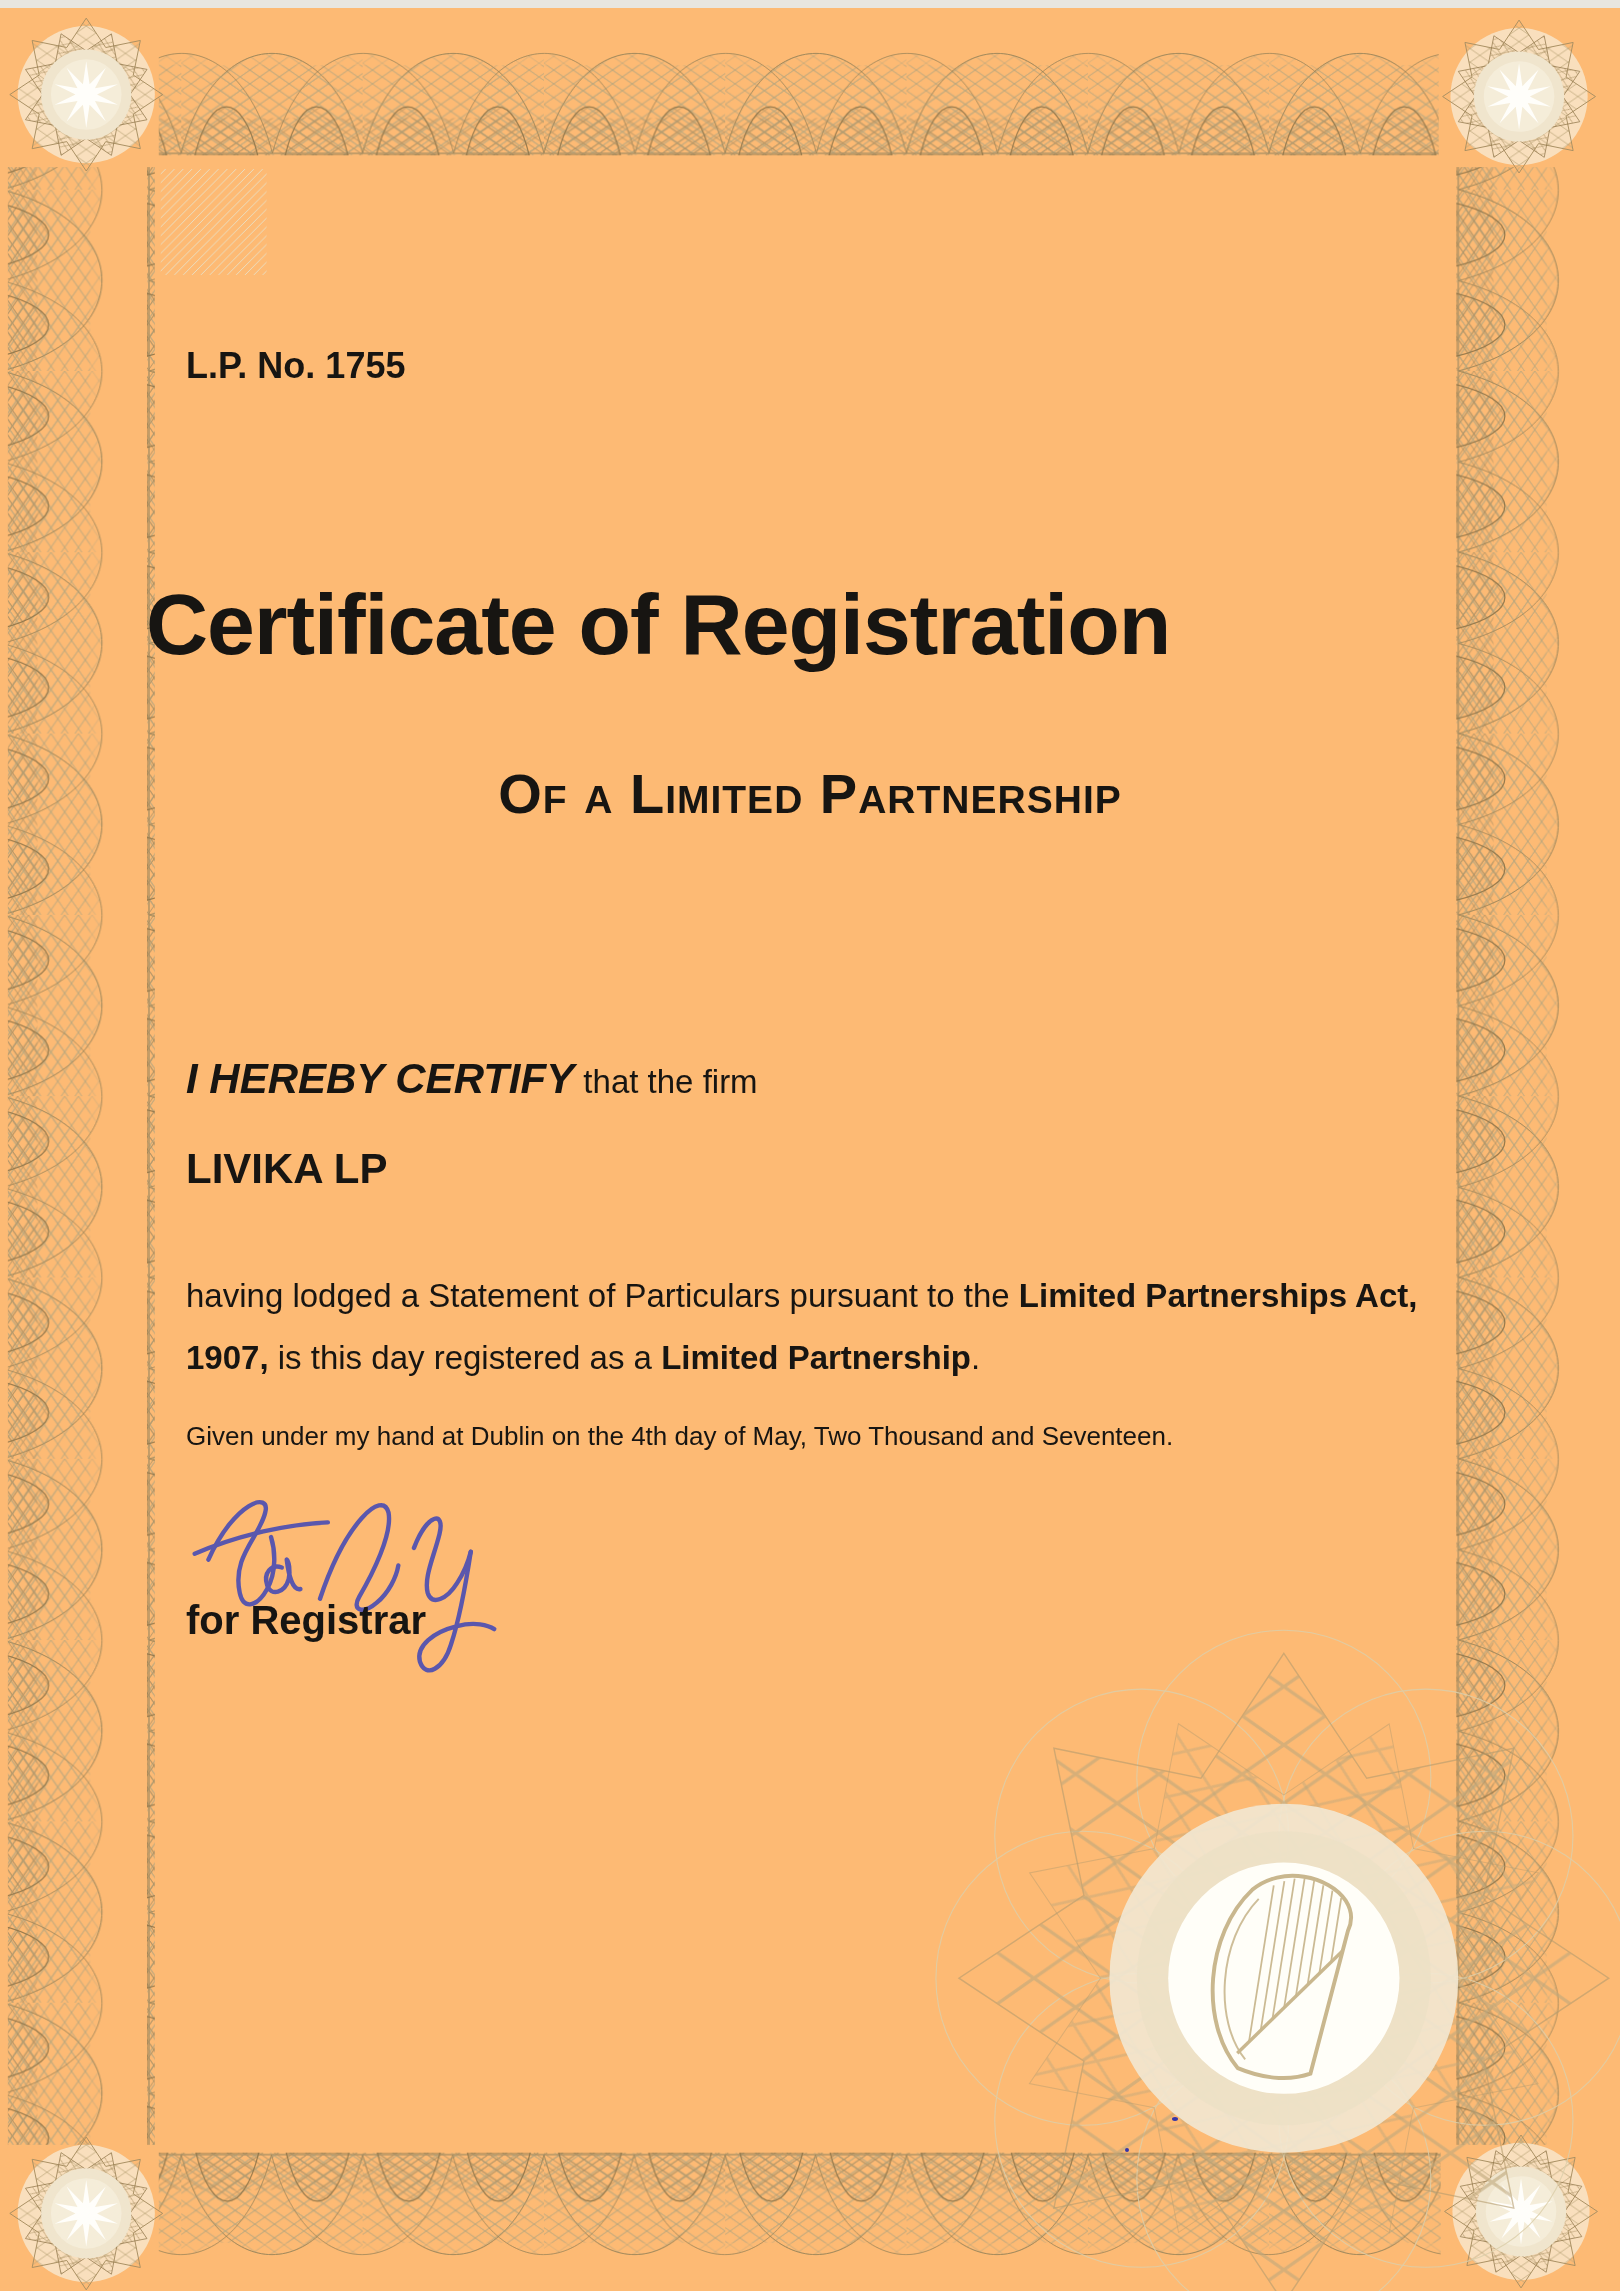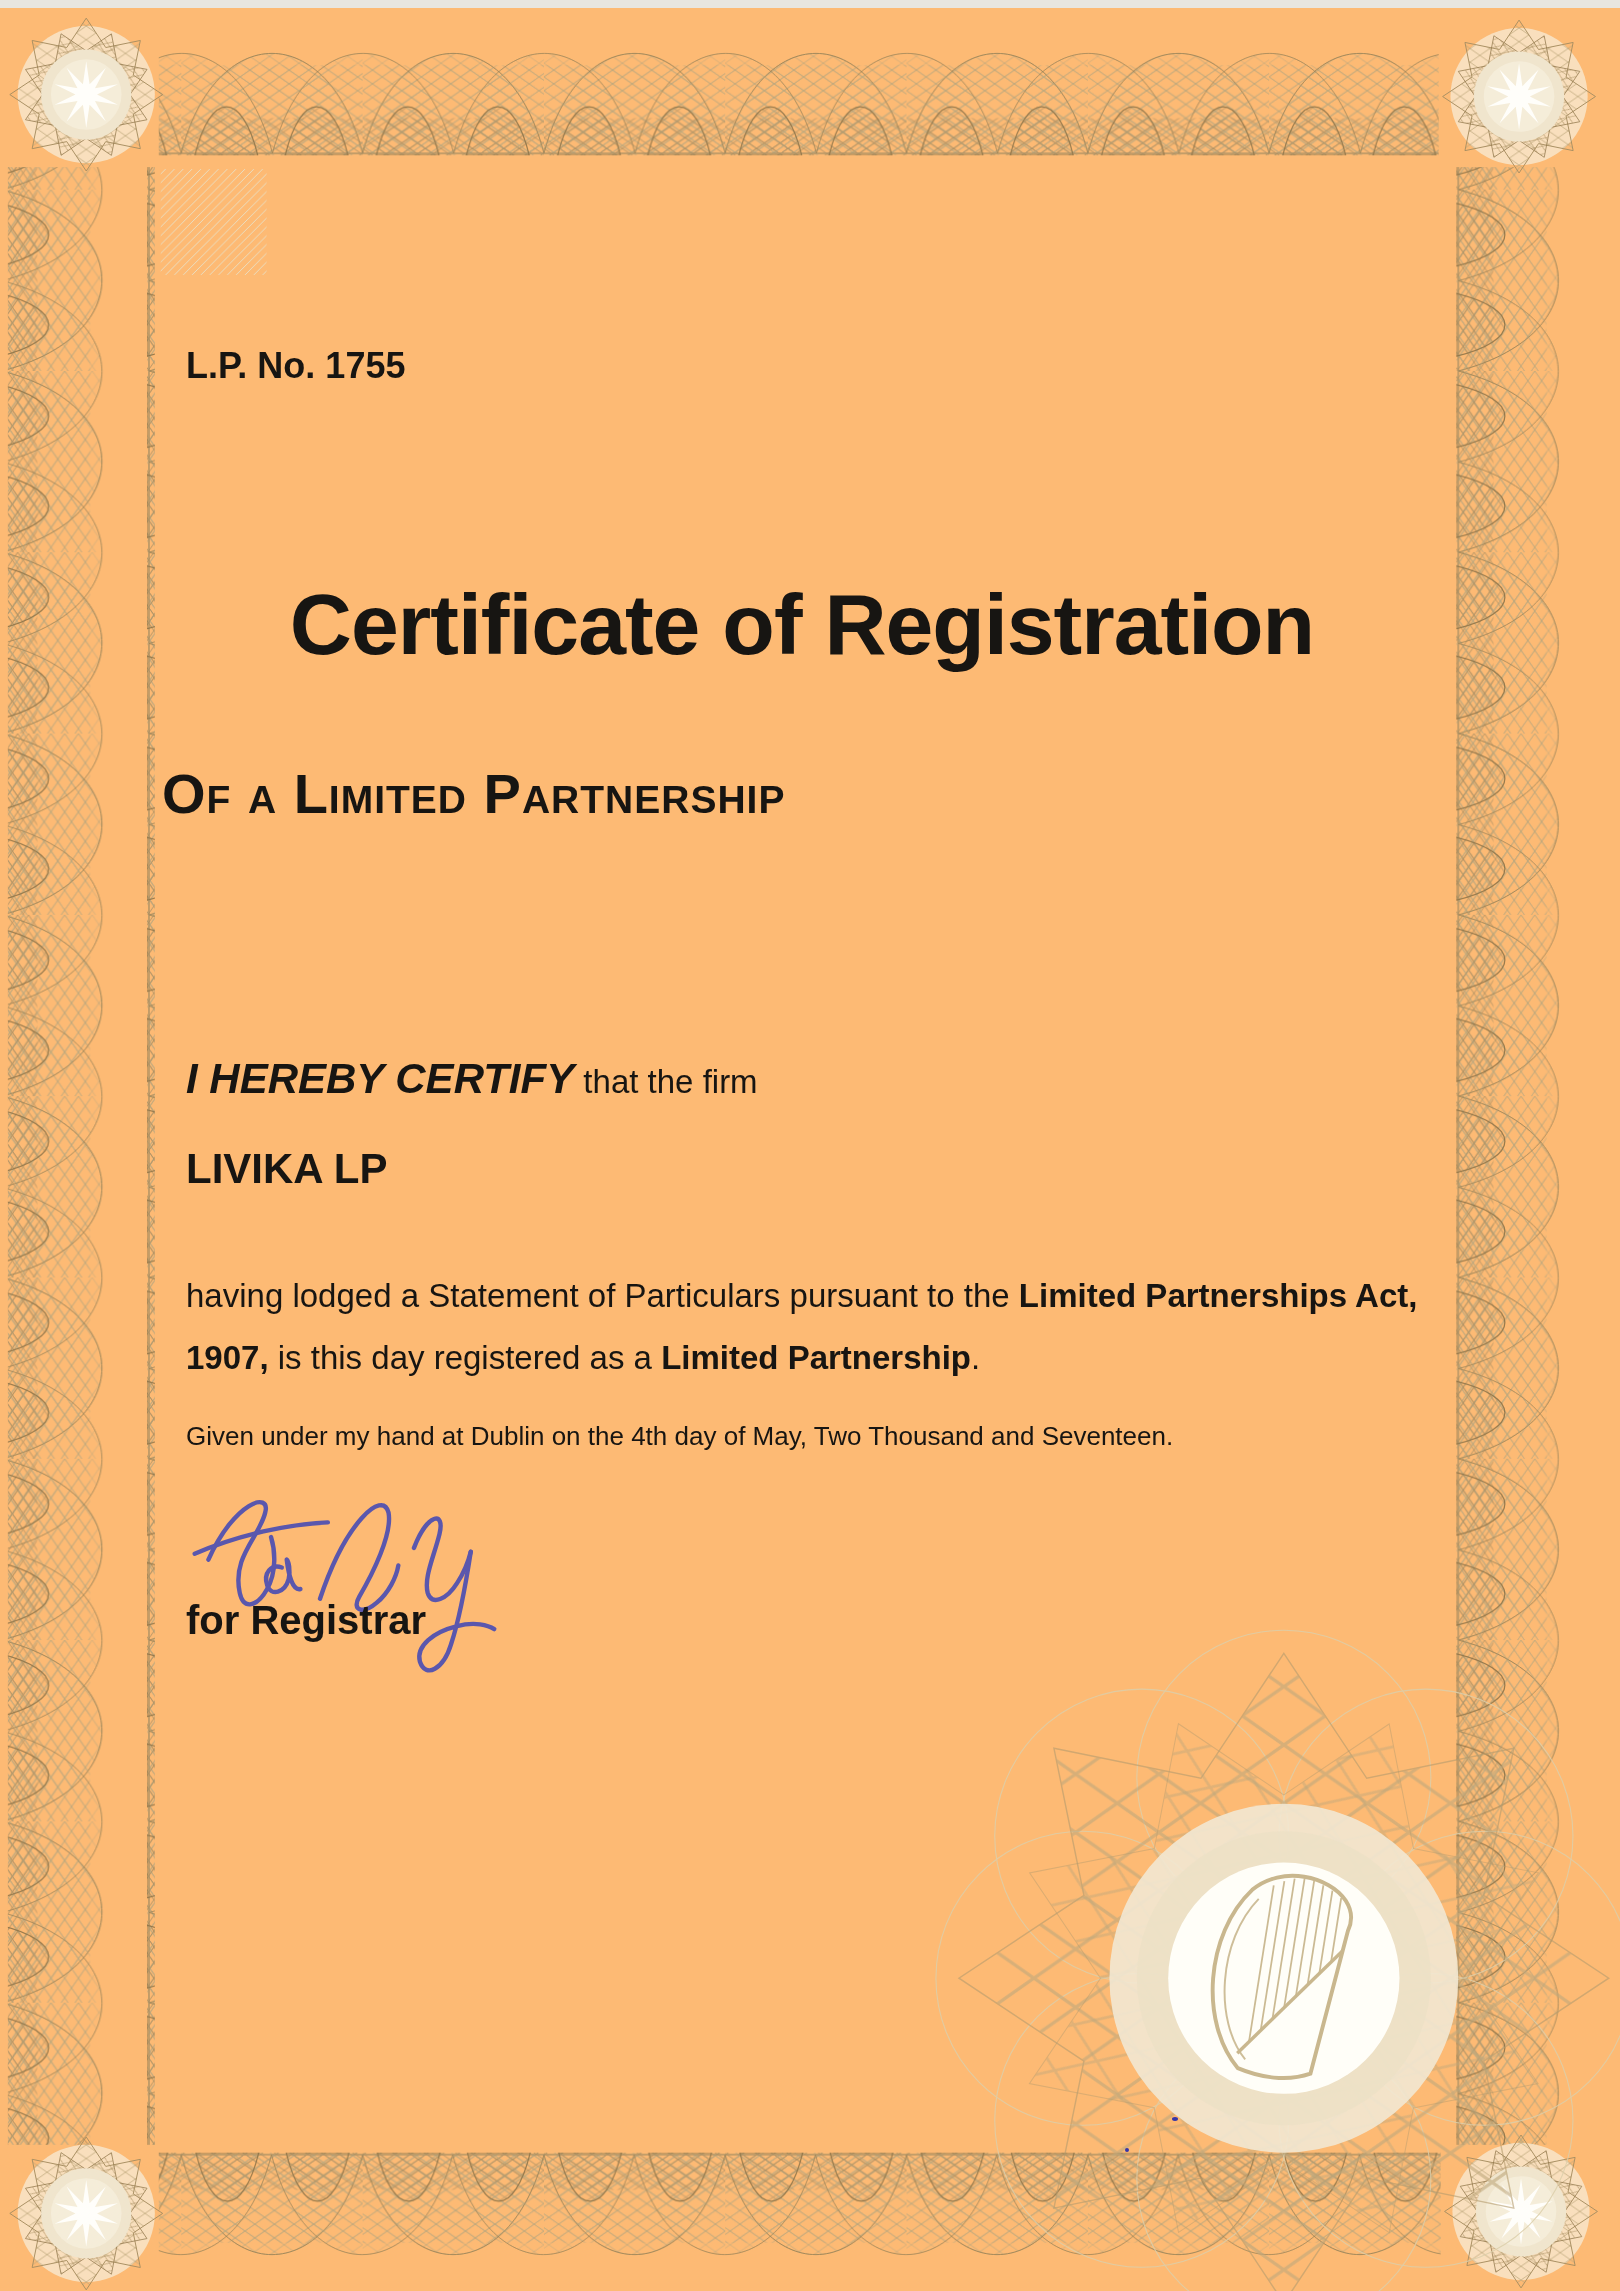--- a/index.html
+++ b/index.html
@@ -8,22 +8,22 @@
     width:1620px;height:2292px;
     background:#fdba74;
     overflow:hidden;
     font-family:Liberation Sans, sans-serif;
     color:#171512;
     margin-top:8px;
   }
   .border-svg{position:absolute;left:0;top:0;width:1620px;height:2292px;}
   .txt{position:absolute;white-space:pre-wrap;}
   .lp-number{left:186px;top:337px;font-size:36px;font-weight:bold;}
-  .title{left:146px;right:162px;top:567px;text-align:center;font-size:86px;font-weight:bold;letter-spacing:-1px;}
-  .subtitle{left:162px;right:162px;top:753px;font-size:56px;font-weight:bold;font-variant:small-caps;letter-spacing:1px;}
+  .title{left:146px;right:162px;top:567px;font-size:86px;font-weight:bold;letter-spacing:-1px;}
+  .subtitle{left:162px;right:162px;top:753px;text-align:center;font-size:56px;font-weight:bold;font-variant:small-caps;letter-spacing:1px;}
   .certify-line{left:186px;top:1047px;font-size:33px;}
   .certify-bold{font-size:42px;font-weight:bold;font-style:italic;letter-spacing:0px;text-align:right;}
   .certify-rest{font-size:33px;}
   .firm-name{left:186px;top:1137px;font-size:42px;font-weight:bold;}
   .body-par{left:186px;top:1257px;width:1289px;font-size:33px;line-height:62px;}
   .b{font-weight:bold;}
   .given-line{left:186px;top:1413px;font-size:26px;}
   .registrar-line{left:186px;top:1590px;font-size:40px;font-weight:bold;}
   .fee-line{left:186px;top:1829px;font-size:37px;font-weight:bold;}
   .fee-dots{letter-spacing:1px;}

